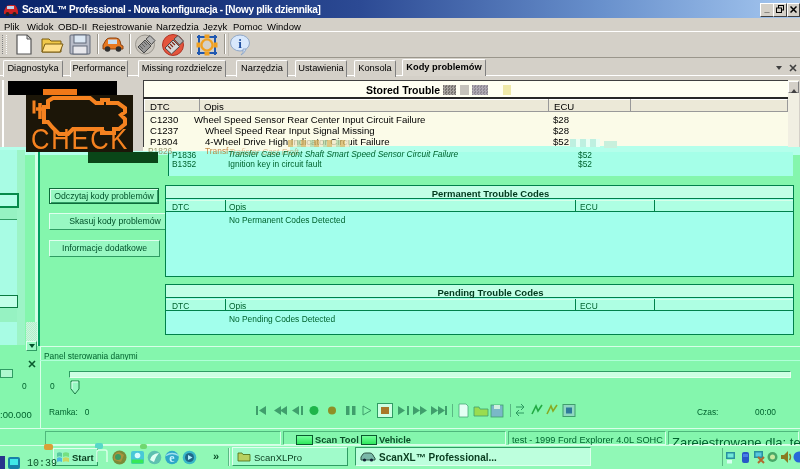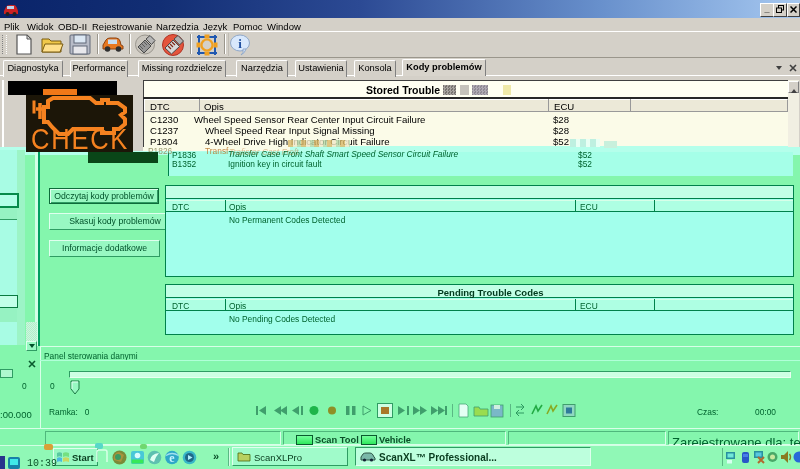--- a/index.html
+++ b/index.html
@@ -15,20 +15,21 @@
 
 <div class="a" style="left:0;top:0;width:800px;height:147px;background:#d4d0c8;"></div>
 
 <div class="a" style="left:0;top:0;width:800px;height:18px;background:linear-gradient(90deg,#0a246a 0%,#122e74 20%,#2c4a94 45%,#6890cc 75%,#a6c8f0 100%);"></div>
 <svg class="a" style="left:3px;top:2px" width="16" height="15" viewBox="0 0 16 15">
   <path d="M1 9 L3 5 Q4 3 7 3 L11 3 Q13 3 14 6 L15 9 L15 12 L1 12 Z" fill="#cc2222"></path>
   <rect x="4" y="4" width="7" height="3" fill="#bcd4ec"></rect>
   <circle cx="4.5" cy="12" r="2" fill="#222"></circle>
       <circle cx="11.5" cy="12" r="2" fill="#222"></circle>
 </svg>
+<div class="a" style="left:22px;top:4px;font-size:10px;font-weight:bold;color:#fff;letter-spacing:-0.3px;">ScanXL™ Professional - Nowa konfiguracja - [Nowy plik dziennika]</div>
 
 <div class="a" style="left:760px;top:3px;width:12px;height:12px;background:#d4d0c8;border:1px solid;border-color:#fff #404040 #404040 #fff;font-size:9px;font-weight:bold;text-align:center;line-height:10px;">_</div>
 <div class="a" style="left:773px;top:3px;width:12px;height:12px;background:#d4d0c8;border:1px solid;border-color:#fff #404040 #404040 #fff;"></div>
 <svg class="a" style="left:776px;top:5px" width="8" height="8" viewBox="0 0 8 8">
       <rect x="2.5" y="0.5" width="5" height="4.5" fill="none" stroke="#000"></rect>
       <rect x="0.5" y="3" width="5" height="4.5" fill="#d4d0c8" stroke="#000"></rect>
     </svg>
 <div class="a" style="left:787px;top:3px;width:11px;height:12px;background:#d4d0c8;border:1px solid;border-color:#fff #404040 #404040 #fff;"></div>
 <svg class="a" style="left:790px;top:6px" width="7" height="7" viewBox="0 0 7 7">
       <path d="M0.5 0.5 L6.5 6.5 M6.5 0.5 L0.5 6.5" stroke="#000" stroke-width="1.5"></path>
@@ -212,20 +213,21 @@
 
 <div class="a gbtn" style="left:49px;top:188px;width:110px;height:16px;border:1px solid #0d6b3a;box-shadow:inset 1px 1px 0 #dfffee, inset -1px -1px 0 #2f9c63;">Odczytaj kody problemów</div>
 <div class="a gbtn" style="left:49px;top:213px;width:132px;height:17px;border:1px solid #2f9c63;border-top-color:#dfffee;border-left-color:#dfffee;">Skasuj kody problemów</div>
 <div class="a gbtn" style="left:49px;top:240px;width:111px;height:17px;border:1px solid #2f9c63;border-top-color:#dfffee;border-left-color:#dfffee;">Informacje dodatkowe</div>
 <style>
  .gbtn{background:#98f8c2;box-sizing:border-box;font-size:8.7px;line-height:14px;text-align:center;color:#00522a;white-space:nowrap;}
 </style>
 
 <div class="a" style="left:165px;top:185px;width:629px;height:92px;background:#a2ffec;border:1px solid #00814b;box-sizing:border-box;"></div>
 <div class="a" style="left:166px;top:186px;width:627px;height:13px;background:#c2ffe6;border-bottom:1px solid #00814b;box-sizing:border-box;"></div>
+<div class="a" style="left:166px;top:188px;width:627px;font-size:9.5px;font-weight:bold;text-align:center;text-indent:22px;color:#00391c;">Permanent Trouble Codes</div>
 <div class="a" style="left:166px;top:200px;width:627px;height:12px;background:#aeffe3;border-top:1px solid #d8ffe9;border-bottom:1px solid #00814b;box-sizing:border-box;"></div>
 <div class="a g9" style="left:172px;top:202px;">DTC</div>
 <div class="a g9" style="left:229px;top:202px;">Opis</div>
 <div class="a g9" style="left:580px;top:202px;">ECU</div>
 <div class="a" style="left:225px;top:200px;width:1px;height:12px;background:#00814b;"></div>
 <div class="a" style="left:575px;top:200px;width:1px;height:12px;background:#00814b;"></div>
 <div class="a" style="left:654px;top:200px;width:1px;height:12px;background:#00814b;"></div>
 <div class="a g9" style="left:229px;top:215px;">No Permanent Codes Detected</div>
 
 <div class="a" style="left:165px;top:284px;width:629px;height:51px;background:#a2ffec;border:1px solid #00814b;box-sizing:border-box;"></div>
@@ -296,20 +298,21 @@
 
 <div class="a" style="left:0;top:428px;width:800px;height:1px;background:#d8ffe8;"></div>
 <div class="a" style="left:45px;top:431px;width:236px;height:14px;border:1px solid;border-color:#4fb87c #d8ffe8 #d8ffe8 #4fb87c;box-sizing:border-box;"></div>
 <div class="a" style="left:283px;top:431px;width:223px;height:14px;border:1px solid;border-color:#4fb87c #d8ffe8 #d8ffe8 #4fb87c;box-sizing:border-box;"></div>
 <div class="a" style="left:508px;top:431px;width:158px;height:14px;border:1px solid;border-color:#4fb87c #d8ffe8 #d8ffe8 #4fb87c;box-sizing:border-box;"></div>
 <div class="a" style="left:668px;top:431px;width:131px;height:14px;border:1px solid;border-color:#4fb87c #d8ffe8 #d8ffe8 #4fb87c;box-sizing:border-box;"></div>
 <div class="a" style="left:296px;top:435px;width:15px;height:8px;background:linear-gradient(#74ff9c,#2ee85c);border:1px solid #0a5a2e;"></div>
 <div class="a" style="left:315px;top:435px;font-size:9.3px;font-weight:bold;color:#0a4f28;white-space:nowrap;">Scan Tool</div>
 <div class="a" style="left:361px;top:435px;width:14px;height:8px;background:linear-gradient(#74ff9c,#2ee85c);border:1px solid #0a5a2e;"></div>
 <div class="a" style="left:379px;top:435px;font-size:9.3px;font-weight:bold;color:#0a4f28;white-space:nowrap;">Vehicle</div>
+<div class="a gtxt" style="left:512px;top:435px;font-size:9.2px;white-space:nowrap;">test - 1999 Ford Explorer 4.0L SOHC</div>
 <div class="a gtxt" style="left:672px;top:435px;font-size:13px;white-space:nowrap;text-align:center;">Zarejestrowane dla: test (test)</div>
 
 <div class="a" style="left:0;top:445px;width:800px;height:24px;background:#90f8b6;border-top:1px solid #d2ffe4;"></div>
 <div class="a" style="left:44px;top:444px;width:9px;height:6px;background:#d8a038;border-radius:2px;"></div>
 <div class="a" style="left:95px;top:443px;width:8px;height:6px;background:#58d8c8;border-radius:2px;"></div>
 <div class="a" style="left:140px;top:444px;width:7px;height:5px;background:#70d870;border-radius:2px;"></div>
 
 <div class="a" style="left:53px;top:448px;width:45px;height:18px;background:#98f8c2;border:1px solid;border-color:#dfffee #2f9c63 #2f9c63 #dfffee;box-sizing:border-box;"></div>
 <svg class="a" style="left:56px;top:450px" width="14" height="14" viewBox="0 0 14 14">
   <path d="M1 3 Q3.5 1.5 6 3 L6 7 Q3.5 5.5 1 7 Z" fill="#58c8a0"></path>

